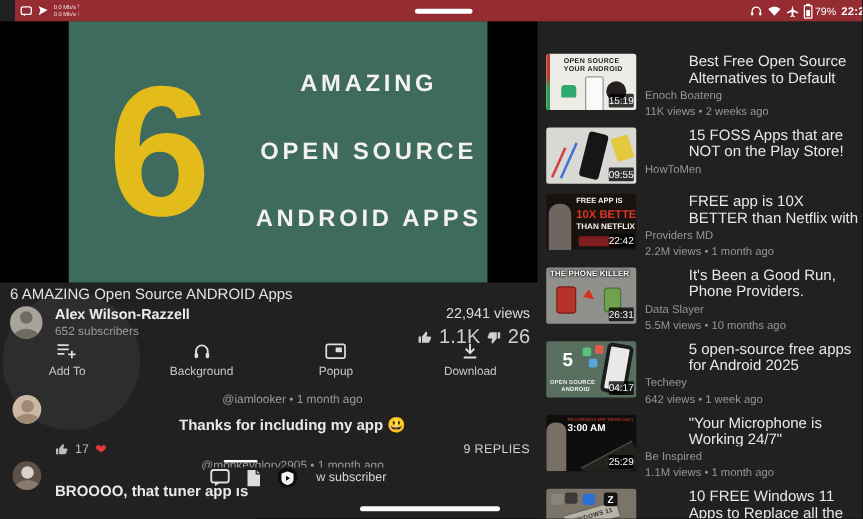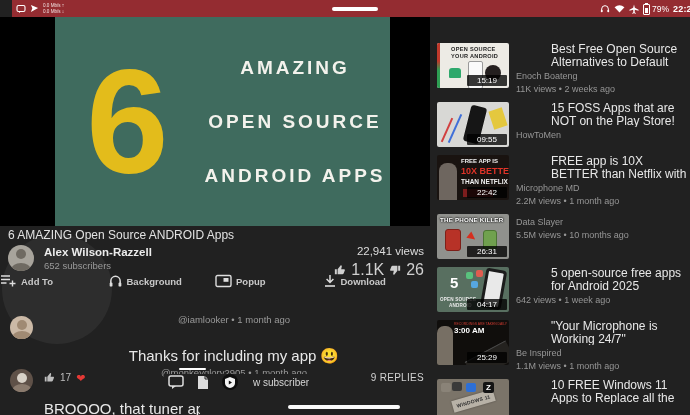--- a/index.html
+++ b/index.html
@@ -45,37 +45,37 @@
   .ch-name{font-size:11.5px;font-weight:bold;color:#ececec;}
   .ch-subs{font-size:9.5px;color:#9a9a9a;margin-top:2px;}
   .stats{position:absolute;right:0;top:0;text-align:right;}
   .views{font-size:11.5px;color:#dcdcdc;}
   .like-row{display:flex;justify-content:space-between;align-items:center;gap:5px;margin-top:4px;
     font-size:16px;color:#cfcfcf;}
   .like-row svg{display:block}
 
   
   .actions{position:absolute;top:274px;left:0;width:430px;display:flex;}
-  .action{flex:1;display:flex;flex-direction:row;align-items:center;gap:4px;cursor:pointer;font-weight:bold;}
+  .action{flex:1;display:flex;flex-direction:column;align-items:center;gap:4px;cursor:pointer;}
   .action svg{display:block}
   .action-label{font-size:9.5px;color:#c9c9c9;}
 
   
   .comment{position:absolute;left:10px;width:414px;text-align:center;}
   .c1{top:314px;}
   .c2{top:367px;}
   .c-avatar{width:23px;height:23px;border-radius:50%;position:absolute;left:0;top:2px;overflow:hidden;}
   .av-c1{background:#cbb9a6;}
   .av-c1::before{background:#a3real;}
   .av-c1::before{background:#a08a73;}.av-c1::after{background:#a08a73;}
   .av-c2{background:#5f5148;}
   .av-c2::before{background:#d9d2c8;}.av-c2::after{background:#8a7a6d;}
   .c-body{margin-left:34px;}
   .c-head{font-size:9.5px;color:#9a9a9a;}
-  .c-text{font-size:15px;color:#e8e8e8;margin-top:22px;}
+  .c-text{font-size:12px;color:#e8e8e8;margin-top:8px;font-weight:bold;}
   .c2 .c-text{width:156px;white-space:nowrap;overflow:hidden;}
   .c-likes{display:flex;align-items:center;gap:5px;margin-top:7px;font-size:10px;color:#bdbdbd;}
   .c-heart{color:#e53935;font-size:11px;line-height:10px;}
   .c-replies{position:absolute;right:0;bottom:0px;font-size:10px;color:#d2d2d2;letter-spacing:.3px;}
 
   
   .tab-indicator{position:absolute;left:179px;top:368px;width:27px;height:2px;background:#fff;border-radius:1px;z-index:20;}
   .tab-icons{position:absolute;left:164px;top:374px;display:flex;align-items:center;gap:13px;z-index:20;
     background:#212121;padding:0 4px;}
   .shield-wrap{width:16px;height:16px;border-radius:50%;background:#0d0d0d;display:flex;align-items:center;justify-content:center;}
@@ -92,21 +92,21 @@
   .toggle-label{font-size:9.5px;color:#8f8f8f;margin-right:6px;}
   .toggle{width:22px;height:11px;background:#515151;border-radius:6px;position:relative;cursor:pointer;}
   .toggle-knob{position:absolute;left:-1px;top:-1px;width:13px;height:13px;border-radius:50%;background:#9a9a9a;}
 
   .next-list{position:absolute;top:26px;left:5px;width:250px;}
   .next-item{display:flex;margin-bottom:8px;cursor:pointer;}
   .thumb{position:relative;width:72px;height:45px;flex:none;overflow:hidden;border-radius:2px;background:#333;}
   .deco{position:absolute;}
   .t-text{position:absolute;font-weight:bold;white-space:nowrap;z-index:2;}
   .duration{position:absolute;right:2px;bottom:2px;background:rgba(0,0,0,.78);color:#fff;
-    font-size:8px;padding:1px 10px;border-radius:1px;z-index:3;}
+    font-size:8px;padding:1px 0;border-radius:1px;z-index:3;}
   .nmeta{flex:1;padding-left:7px;min-width:0;}
   .ntitle{font-size:12px;line-height:12.5px;color:#e8e8e8;max-height:25px;overflow:hidden;margin-left:35px;}
   .nchannel{font-size:9px;color:#969696;margin-top:3px;}
   .nviews{font-size:9px;color:#969696;margin-top:3px;}
 
   
   .idx-1 .thumb{background:#edebe5;}
   .idx-1 .t1{left:14px;top:3px;font-size:5.6px;color:#1d1d1d;letter-spacing:.3px;}
   .idx-1 .t2{left:14px;top:10px;font-size:5.6px;color:#1d1d1d;letter-spacing:.3px;}
   .idx-1 .thumb::before{content:"";position:absolute;left:0;top:0;width:3px;height:45px;
@@ -357,50 +357,52 @@
           <div class="thumb">
             <div class="deco d1"></div>
             <div class="deco d2"></div>
             <span class="t-text t1">FREE APP IS</span>
             <span class="t-text t2">10X BETTER</span>
             <span class="t-text t3">THAN NETFLIX</span>
             <span class="duration">22:42</span>
           </div>
           <div class="nmeta">
             <div class="ntitle">FREE app is 10X BETTER than Netflix with MORE Movies &amp; TV Shows!</div>
-            <div class="nchannel">Microphone MD</div>
+            <div class="nchannel">Providers MD</div>
             <div class="nviews">2.2M views • 1 month ago</div>
           </div>
         </div>
 
         <div class="next-item idx-4">
           <div class="thumb">
             <div class="deco d1"></div>
             <div class="deco d2"></div>
             <span class="t-text t1">THE PHONE KILLER</span>
 
             <span class="duration">26:31</span>
           </div>
           <div class="nmeta">
+            <div class="ntitle">It's Been a Good Run, Phone Providers.</div>
             <div class="nchannel">Data Slayer</div>
             <div class="nviews">5.5M views • 10 months ago</div>
           </div>
         </div>
 
         <div class="next-item idx-5">
           <div class="thumb">
             <div class="deco d1"></div>
             <div class="deco d2"></div>
             <span class="t-text t1">5</span>
             <span class="t-text t2">OPEN SOURCE</span>
             <span class="t-text t3">ANDROID</span>
             <span class="duration">04:17</span>
           </div>
           <div class="nmeta">
             <div class="ntitle">5 open-source free apps for Android 2025</div>
+            <div class="nchannel">Techeey</div>
             <div class="nviews">642 views • 1 week ago</div>
           </div>
         </div>
 
         <div class="next-item idx-6">
           <div class="thumb">
             <div class="deco d1"></div>
             <div class="deco d2"></div>
             <span class="t-text t1">3:00 AM</span>
             <span class="t-text t2">RECORDINGS ARE TAKEN DAILY</span>

